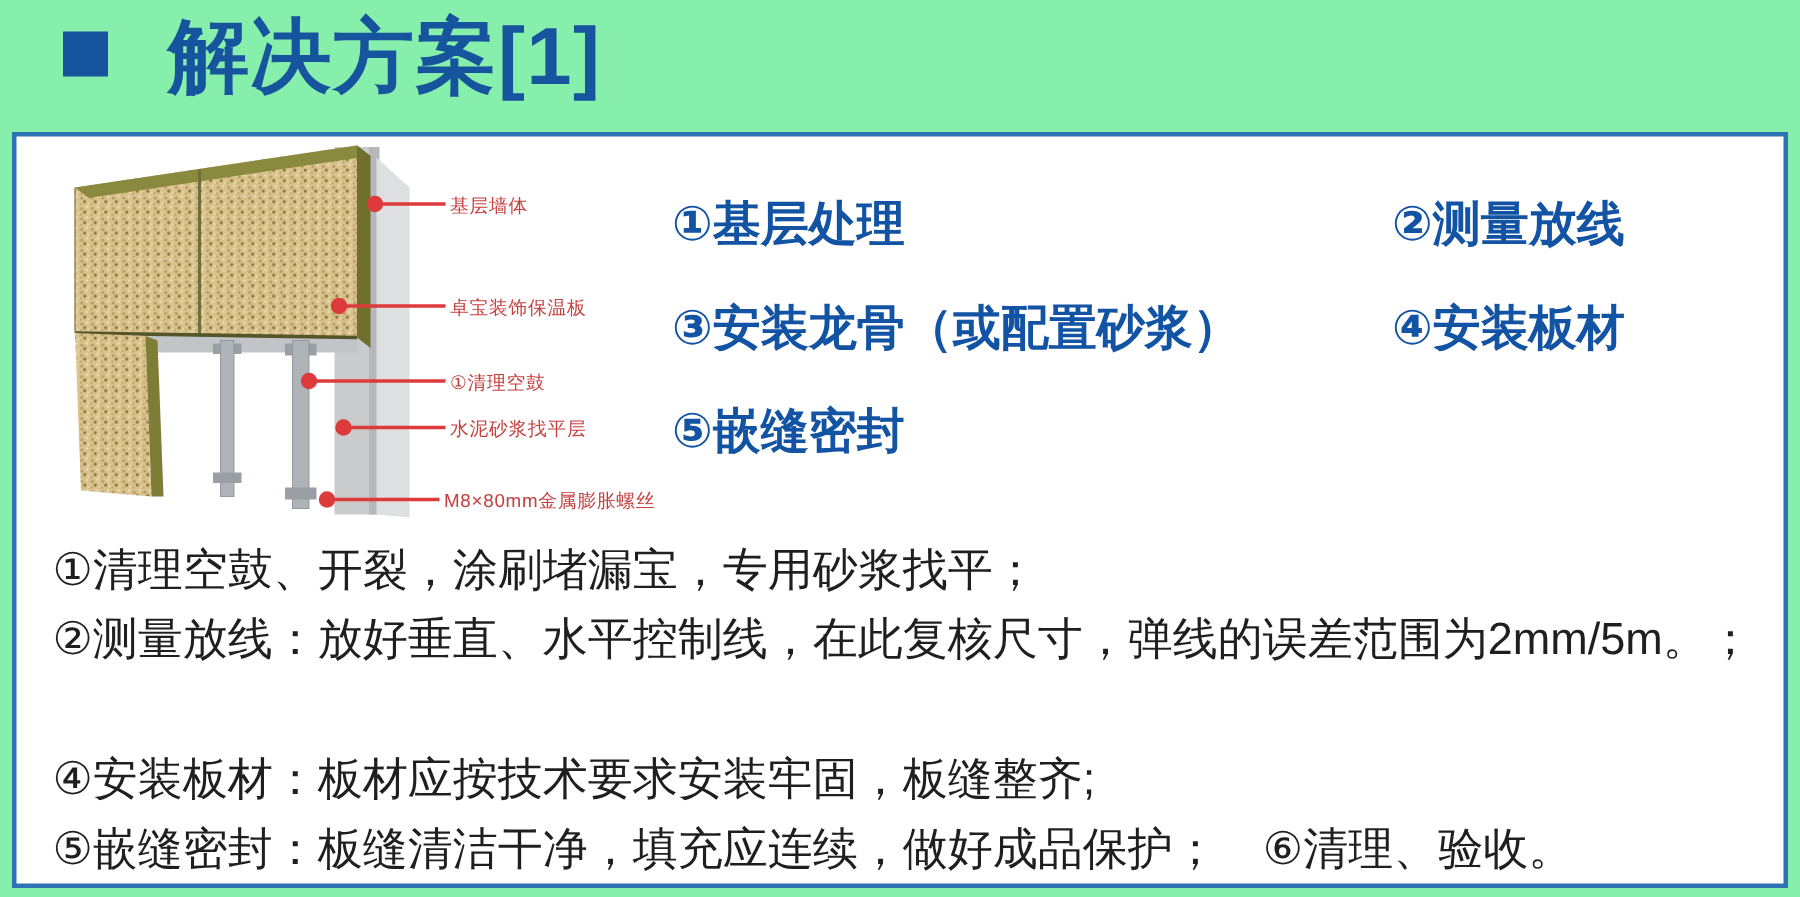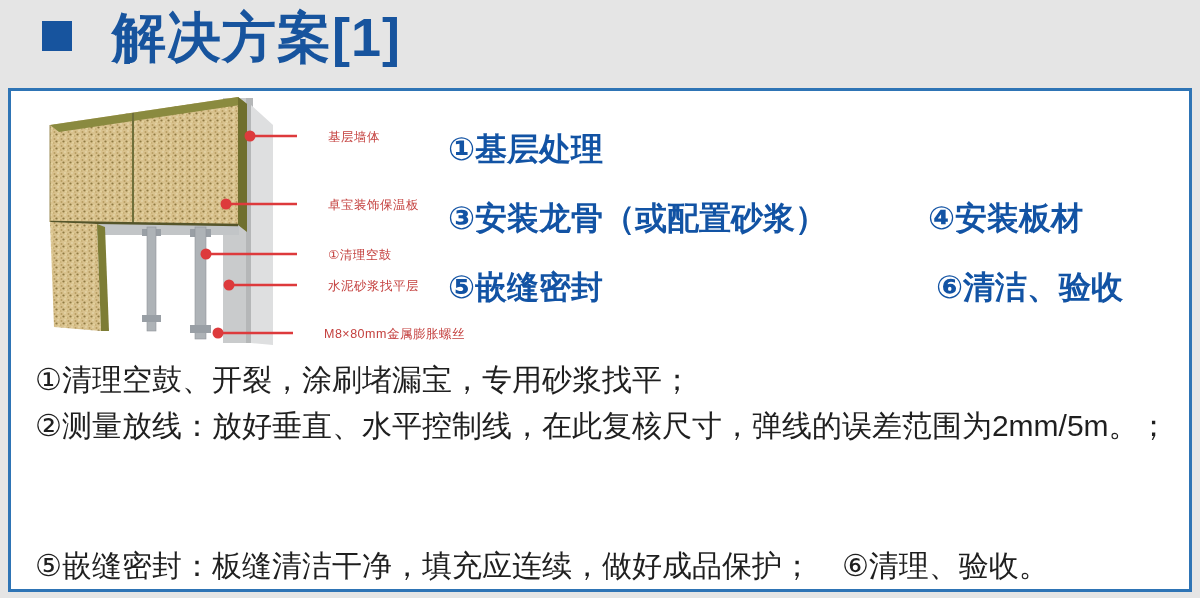--- a/index.html
+++ b/index.html
@@ -1,35 +1,34 @@
 <!DOCTYPE html>
 <html><head>
 <meta charset="utf-8">
 <style>
   html,body{margin:0;padding:0;background:#fff;}
   .stage{
-    position:relative;width:1200px;height:598px;background:#e5e5e5;overflow:hidden;
+    position:relative;width:1200px;height:598px;background:#86efac;overflow:hidden;
     font-family:"Liberation Sans","DejaVu Sans",sans-serif;
   }
   .title-bullet{
     position:absolute;left:42px;top:21px;width:30px;height:30px;background:#17549E;
   }
   .slide-title{
     position:absolute;left:112px;top:2px;font-size:54px;font-weight:bold;color:#17549E;
     letter-spacing:1px;white-space:nowrap;
   }
   .content-panel{
     position:absolute;left:8px;top:88px;width:1184px;height:504px;
     border:3px solid #2E74B5;background:#ffffff;box-sizing:border-box;
   }
   .diagram-svg{position:absolute;left:25px;top:95px;}
   .diagram-label{
     position:absolute;font-size:12.5px;color:#C4403E;font-weight:500;white-space:nowrap;
     letter-spacing:0.5px;
-    margin-left:28px;
   }
   .step-item{
     position:absolute;font-size:32px;font-weight:bold;color:#1253A4;white-space:nowrap;
   }
   .detail-line{
     position:absolute;left:35px;font-size:30px;color:#1f1f1f;white-space:nowrap;font-weight:400;
   }
 </style>
 </head>
 <body>
@@ -100,22 +99,23 @@
     </g>
   </svg>
 
   <span class="diagram-label" style="left:300px;top:129px">基层墙体</span>
   <span class="diagram-label" style="left:300px;top:197px">卓宝装饰保温板</span>
   <span class="diagram-label" style="left:300px;top:247px">①清理空鼓</span>
   <span class="diagram-label" style="left:300px;top:278px">水泥砂浆找平层</span>
   <span class="diagram-label" style="left:296px;top:326px">M8×80mm金属膨胀螺丝</span>
 
   <div class="step-item" style="left:448px;top:128px">①基层处理</div>
+  <div class="step-item" style="left:928px;top:128px">②测量放线</div>
   <div class="step-item" style="left:928px;top:197px">④安装板材</div>
   <div class="step-item" style="left:448px;top:197px">③安装龙骨（或配置砂浆）</div>
   <div class="step-item" style="left:448px;top:266px">⑤嵌缝密封</div>
-  <div class="step-item" style="left:936px;top:266px">⑥清洁、验收</div>
 
   <div class="detail-line" style="top:360px">①清理空鼓、开裂，涂刷堵漏宝，专用砂浆找平；</div>
   <div class="detail-line" style="top:406px">②测量放线：放好垂直、水平控制线，在此复核尺寸，弹线的误差范围为2mm/5m。；</div>
+  <div class="detail-line" style="top:499px">④安装板材：板材应按技术要求安装牢固，板缝整齐;</div>
   <div class="detail-line" style="top:546px">⑤嵌缝密封：板缝清洁干净，填充应连续，做好成品保护；　⑥清理、验收。</div>
 
 </div>
 
 </body></html>

